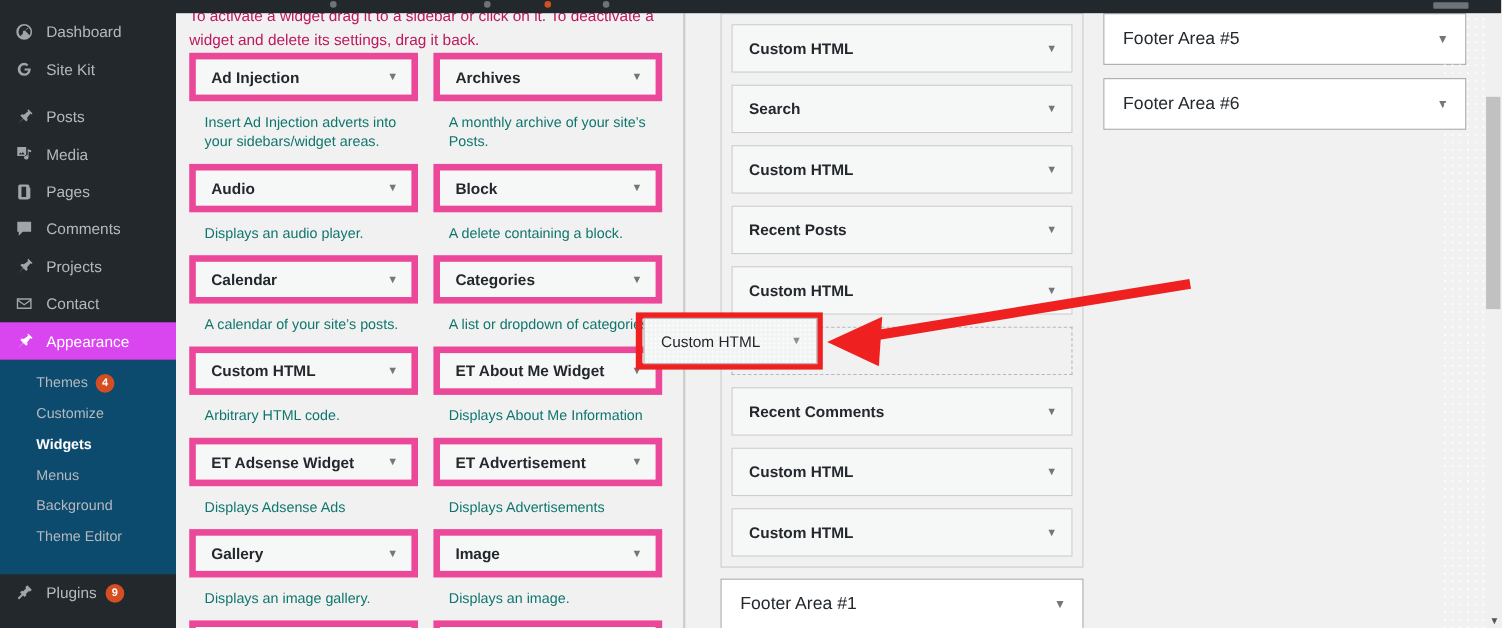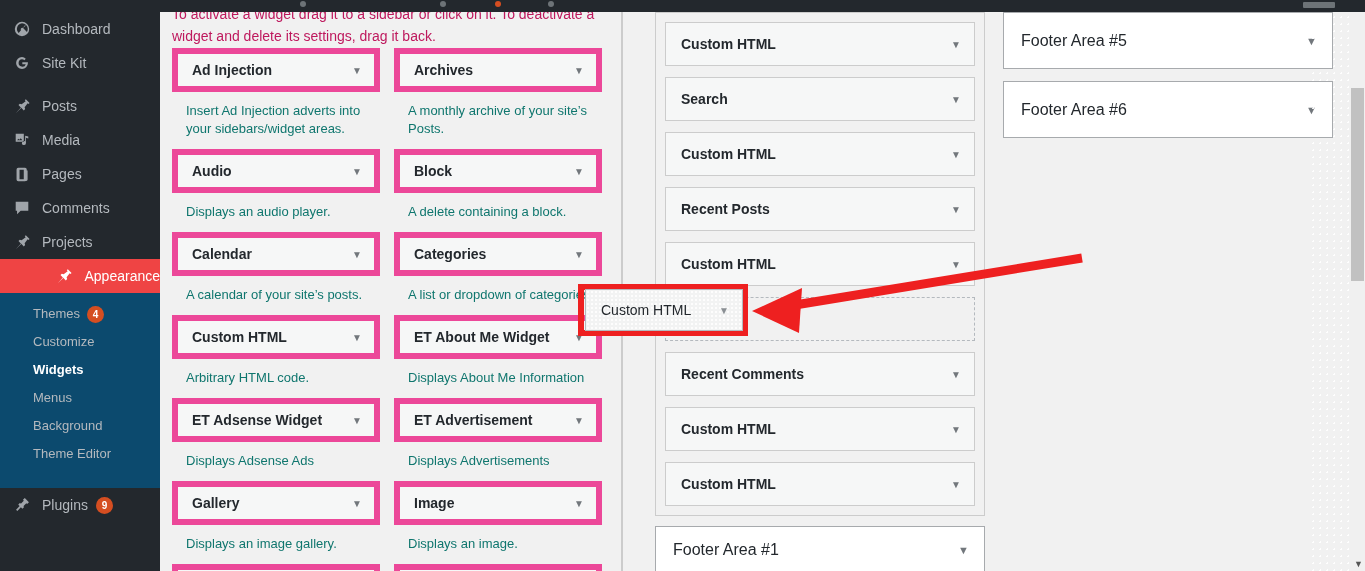--- a/index.html
+++ b/index.html
@@ -34,21 +34,21 @@
     height: 34px; padding-left: 11px; color: #b4b9be;
     font-size: 14px; line-height: 34px; white-space: nowrap;
   }
   .menu-item .ico {
     width: 22px; height: 20px; margin-right: 9px; flex: 0 0 22px;
     display: flex; align-items: center; justify-content: center;
     color: #a0a5aa;
   }
   .menu-item .ico svg { display: block; }
   .menu-item.active {
-    background: #ef4444; color: #fff; font-weight: normal; justify-content: flex-end;
+    background: #d946ef; color: #fff; font-weight: normal;
   }
   .menu-item.active .ico { color: #fff; }
   .menu-item.active::after {
     content: ""; position: absolute; right: -8px; top: 50%;
     margin-top: -8px; border: 8px solid transparent;
     border-right-color: #f1f1f1; border-left: 0;
   }
   .menu-sep { height: 9px; }
   .submenu { background: #0c4a6e; padding: 7px 0 20px 0; }
   .submenu-item {
@@ -129,21 +129,21 @@
   
   .drop-placeholder {
     height: 44px; margin-bottom: 11px;
     border: 1px dashed #b4b9be; background: transparent;
   }
 
   
   .right-col { position: absolute; left: 843px; top: 0; width: 330px; }
   .fa-closed {
     display: flex; align-items: center; justify-content: space-between;
-    height: 57px; margin-bottom: 12px; padding: 0 15px 0 17px;
+    height: 47px; margin-bottom: 12px; padding: 0 15px 0 17px;
     background: #fff; border: 1px solid #a7aaad;
     font-size: 16px; color: #23282d; text-align: right;
   }
   .fa-closed .caret { color: #72777c; font-size: 11px; }
 
   
   .dot-texture {
     position: absolute; right: 0; top: 0; width: 55px; height: 571px;
     z-index: 2; pointer-events: none;
     background-image: radial-gradient(#ffffff 1px, transparent 1px);
@@ -261,20 +261,28 @@
 
     <div class="menu-item">
       <span class="ico">
         <svg width="18" height="18" viewBox="0 0 20 20" fill="currentColor">
             <path d="M14.2 2.6l-1.1 1.1 1 1-4.5 3.4-2-.6-1.5 1.5 3.1 3.1L3 18l5.9-6.2 3.1 3.1 1.5-1.5-.6-2 3.4-4.5 1 1 1.1-1.1-4.2-4.2z"></path>
           </svg>
       </span>
       <span>Projects</span>
     </div>
 
+    <div class="menu-item">
+      <span class="ico">
+        <svg width="18" height="18" viewBox="0 0 20 20" fill="currentColor">
+            <path d="M2.5 4.5h15v11h-15v-11zm1.6 1.6l5.9 4.4 5.9-4.4H4.1zm-.2 1.5v6.3h12.2V7.6L10 12 3.9 7.6z"></path>
+          </svg>
+      </span>
+      <span>Contact</span>
+    </div>
 
     <div class="menu-item active">
       <span class="ico">
         <svg width="18" height="18" viewBox="0 0 20 20" fill="currentColor">
             <path d="M14.2 2.6l-1.1 1.1 1 1-4.5 3.4-2-.6-1.5 1.5 3.1 3.1L3 18l5.9-6.2 3.1 3.1 1.5-1.5-.6-2 3.4-4.5 1 1 1.1-1.1-4.2-4.2z"></path>
           </svg>
       </span>
       <span>Appearance</span>
     </div>
 

